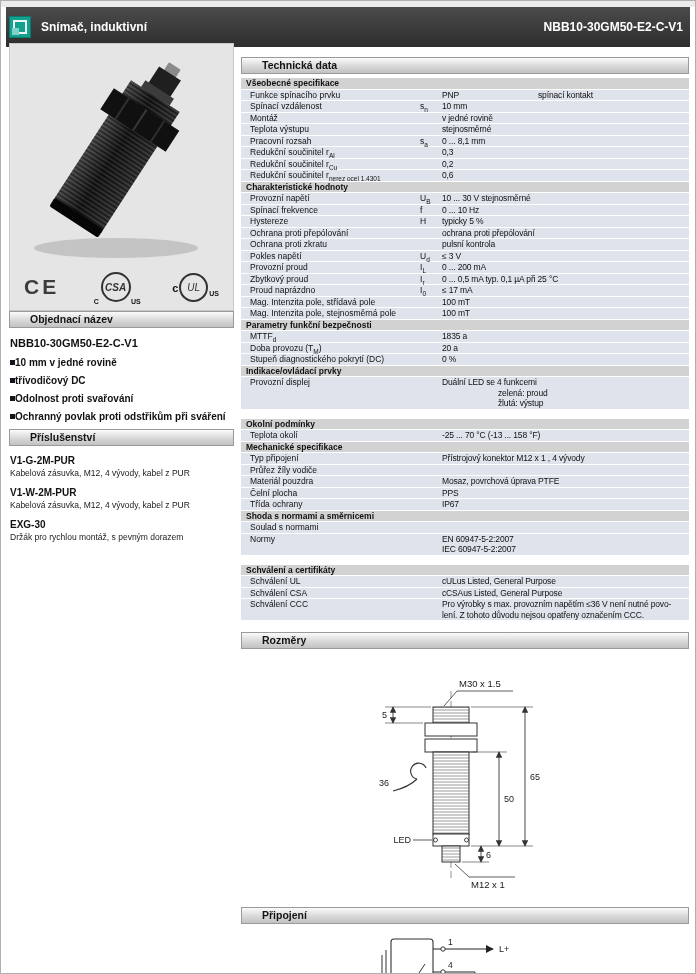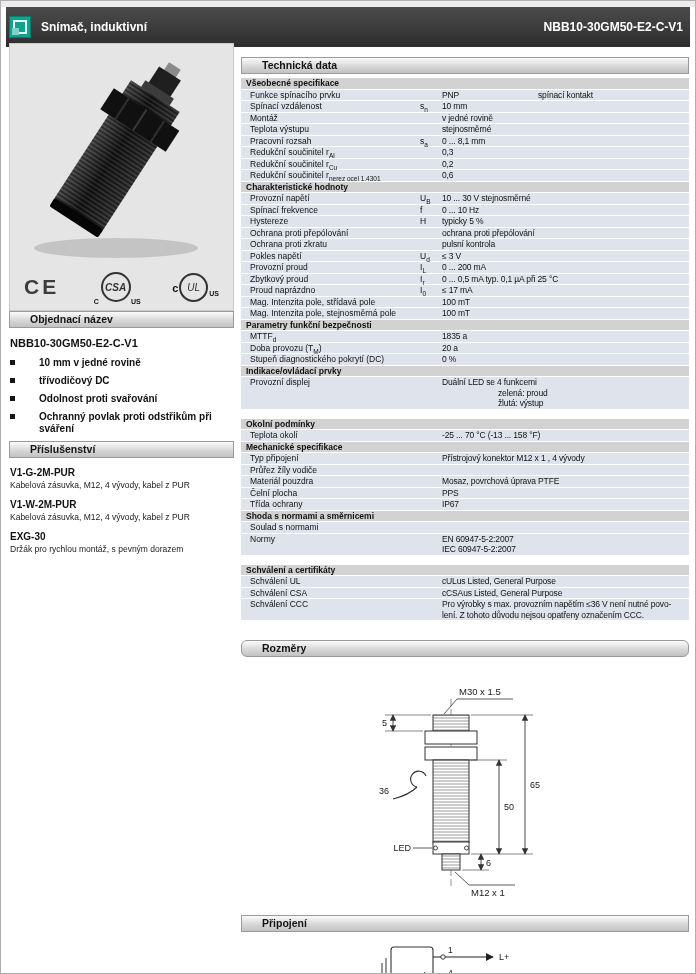--- a/index.html
+++ b/index.html
@@ -27,21 +27,21 @@
              font-size:10px;font-weight:bold;font-style:italic;color:#333;}
   .csa .cc{position:absolute;bottom:-3px;left:-7px;font-size:7px;font-weight:bold;}
   .csa .us{position:absolute;bottom:-3px;right:-10px;font-size:7px;font-weight:bold;}
   .ulm{display:flex;align-items:flex-start;}
   .ulm .cc{font-size:11px;font-weight:bold;margin-top:9px;margin-right:1px;}
   .ulm .circ{width:25px;height:25px;border:2px solid #333;border-radius:50%;display:flex;align-items:center;justify-content:center;
              font-weight:normal;font-size:10px;font-style:italic;color:#333;}
   .ulm .us{font-size:7px;font-weight:bold;margin-top:17px;margin-left:1px;}
   .leftcol .gbar{}
   .ordercode{font-weight:bold;font-size:11px;margin:9px 0 8px 1px;}
-  .feat{display:flex;gap:24px;font-weight:bold;font-size:10px;line-height:12px;margin:0 0 6px 1px;}
+  .feat{display:flex;gap:0;font-weight:bold;font-size:10px;line-height:12px;margin:0 0 6px 1px;}
   .feat .bullet{width:5px;height:5px;background:#15151c;margin-top:3px;flex:none;}
   .acc{margin:9px 0 0 1px;}
   .acc .name{font-weight:bold;font-size:10px;line-height:12px;}
   .acc .desc{font-size:8.5px;color:#222;line-height:10px;margin-top:1px;}
 
   
   .rightcol{position:absolute;left:240px;top:56px;width:448px;}
   .tech-table{margin-top:4px;}
   .trow{display:flex;background:#dfe4ec;margin-bottom:1px;font-size:8.5px;line-height:10.5px;
         min-height:10.5px;padding:0 3px;color:#101010;}
@@ -49,21 +49,21 @@
   .trow.gap{margin-top:10px;}
   .tlabel{width:170px;padding-left:6px;flex:none;}
   .tsym{width:22px;flex:none;}
   .tval{flex:1;letter-spacing:-0.15px;}
   .vline{white-space:nowrap;}
   .vline.ind{padding-left:56px;}
   .vmain{display:inline-block;min-width:96px;}
   sub{font-size:6.5px;line-height:0;}
   .sectlabel{padding-left:2px;}
 
-  .rzbar{margin-top:20px;border-radius:6px;}
+  .rzbar{margin-top:12px;}
   .drawing{height:250px;position:relative;}
   .cnbar{margin-top:8px;}
   .conn{height:100px;position:relative;}
   svg text{font-family:"Liberation Sans",sans-serif;fill:#1a1a1a;}
 </style>
 </head>
 <body>
 
 <div class="page">
   <div class="topstrip"></div>

